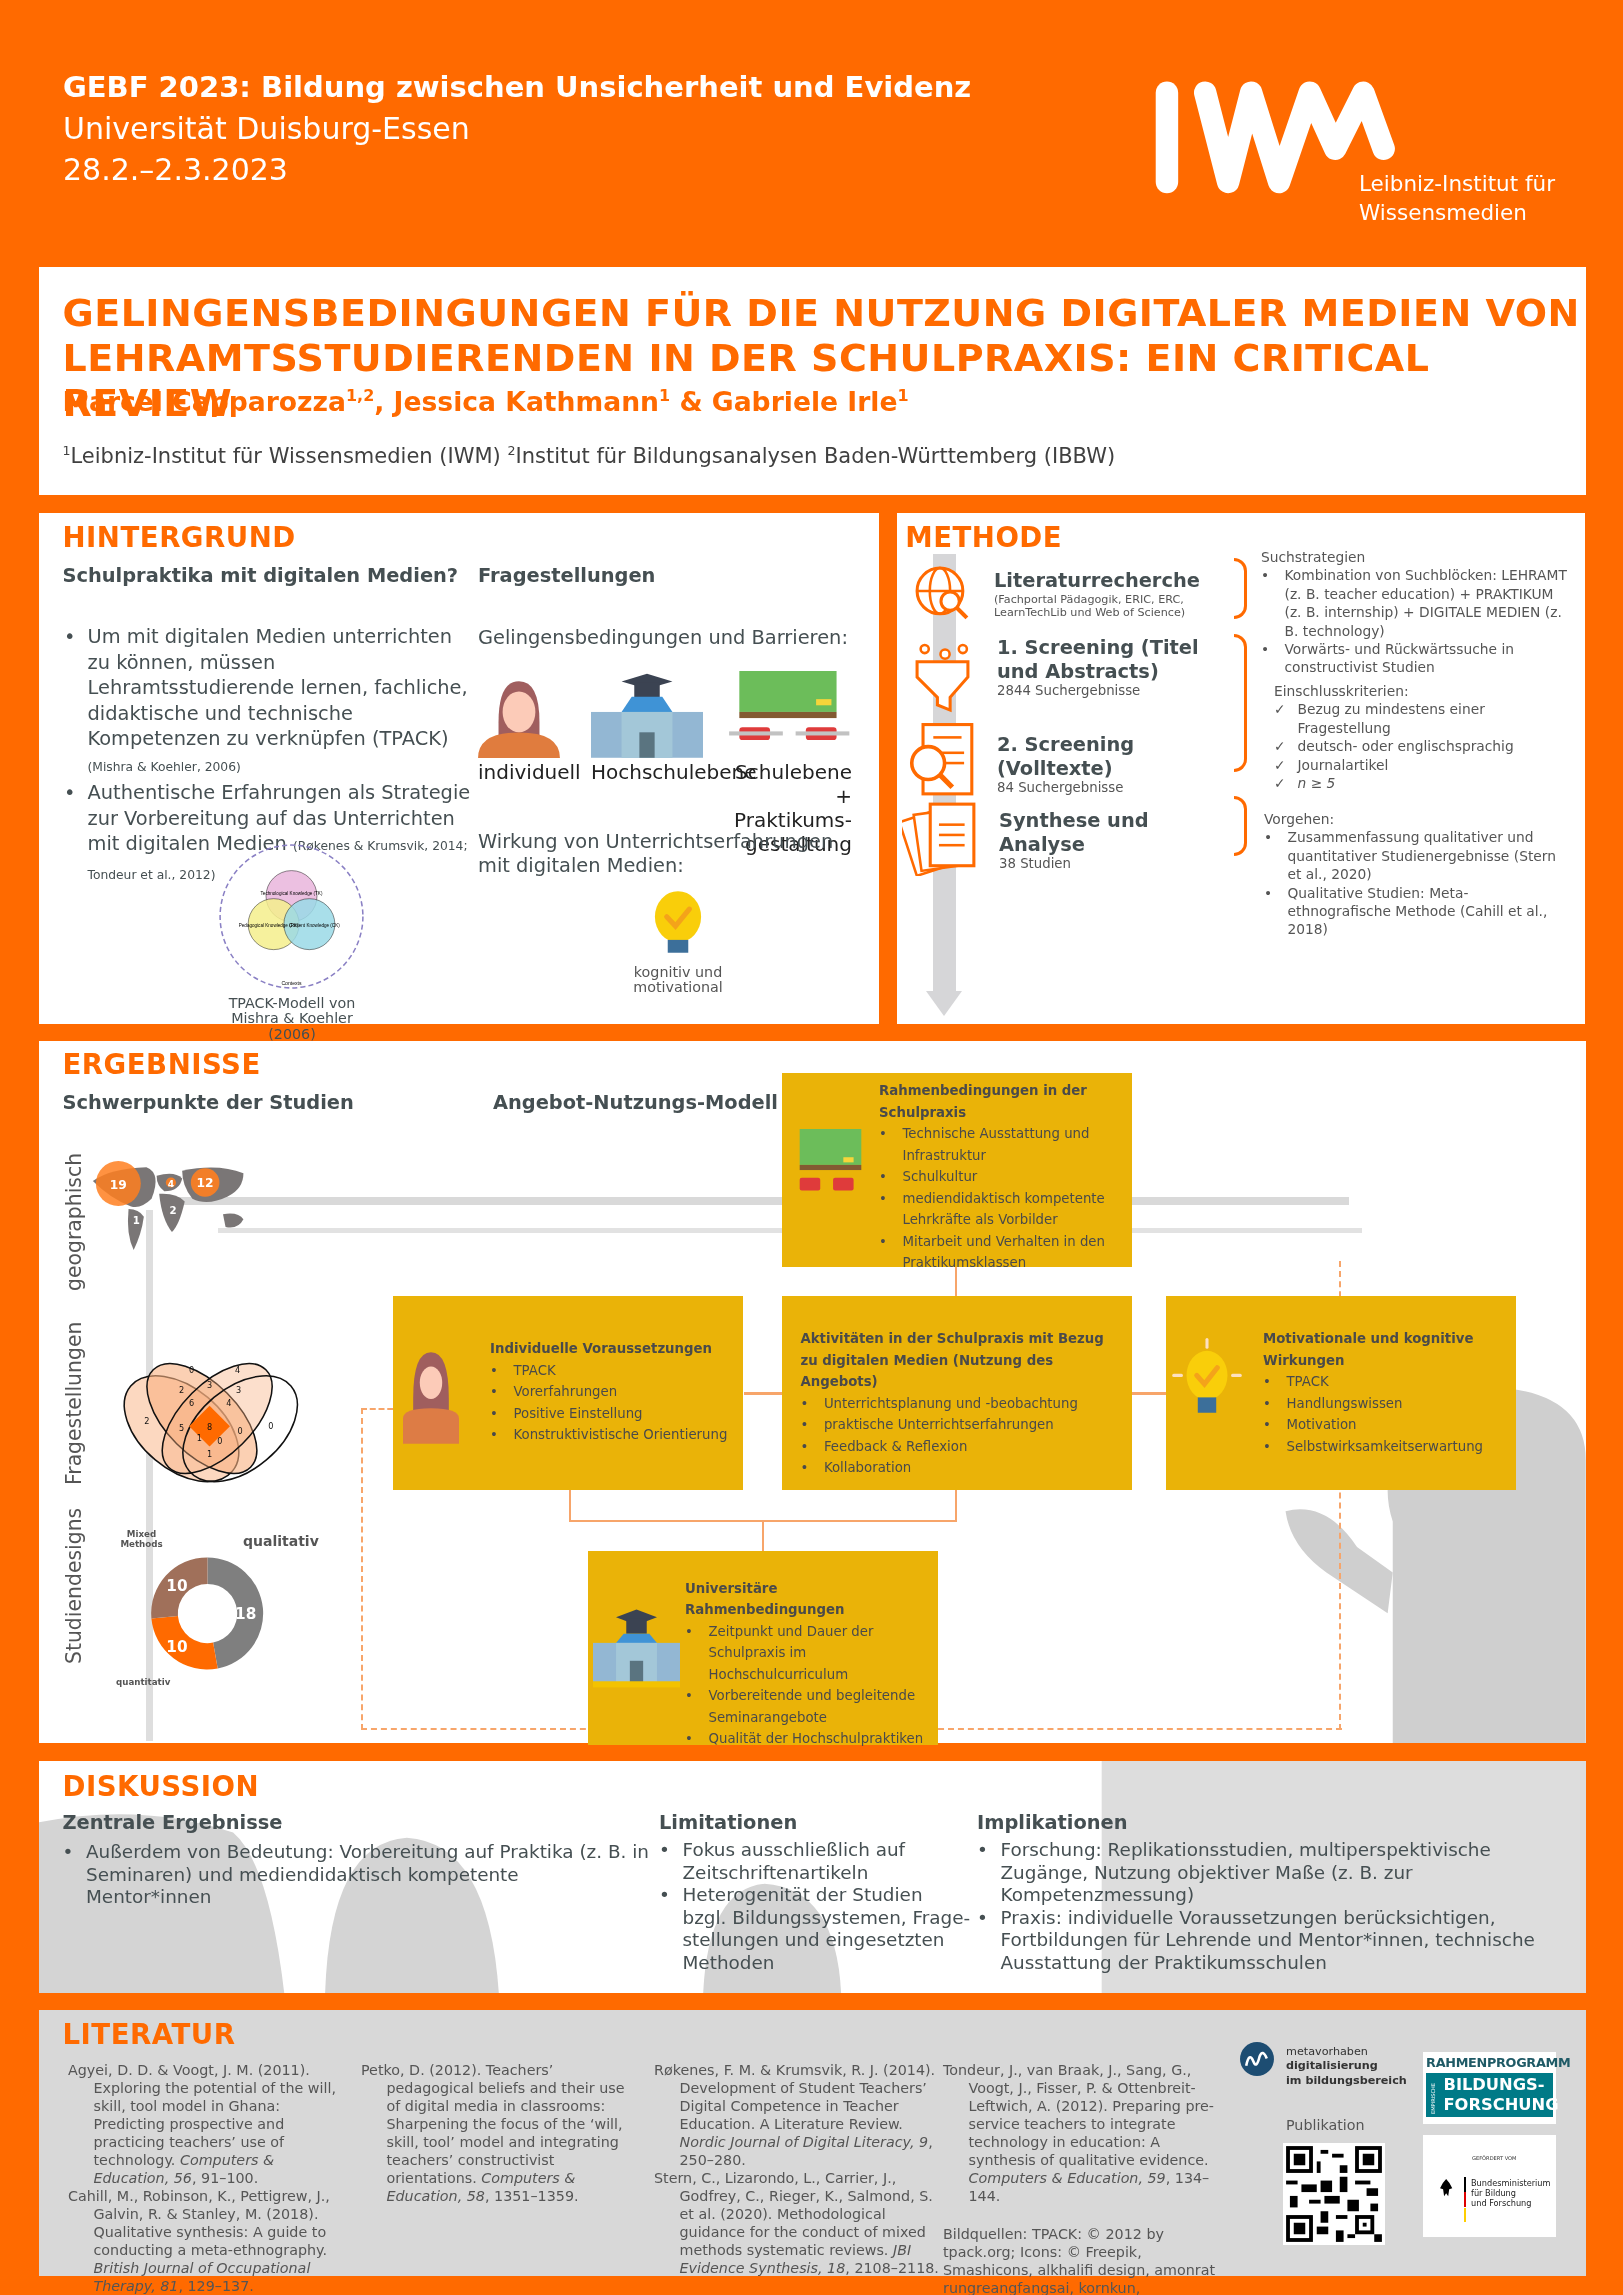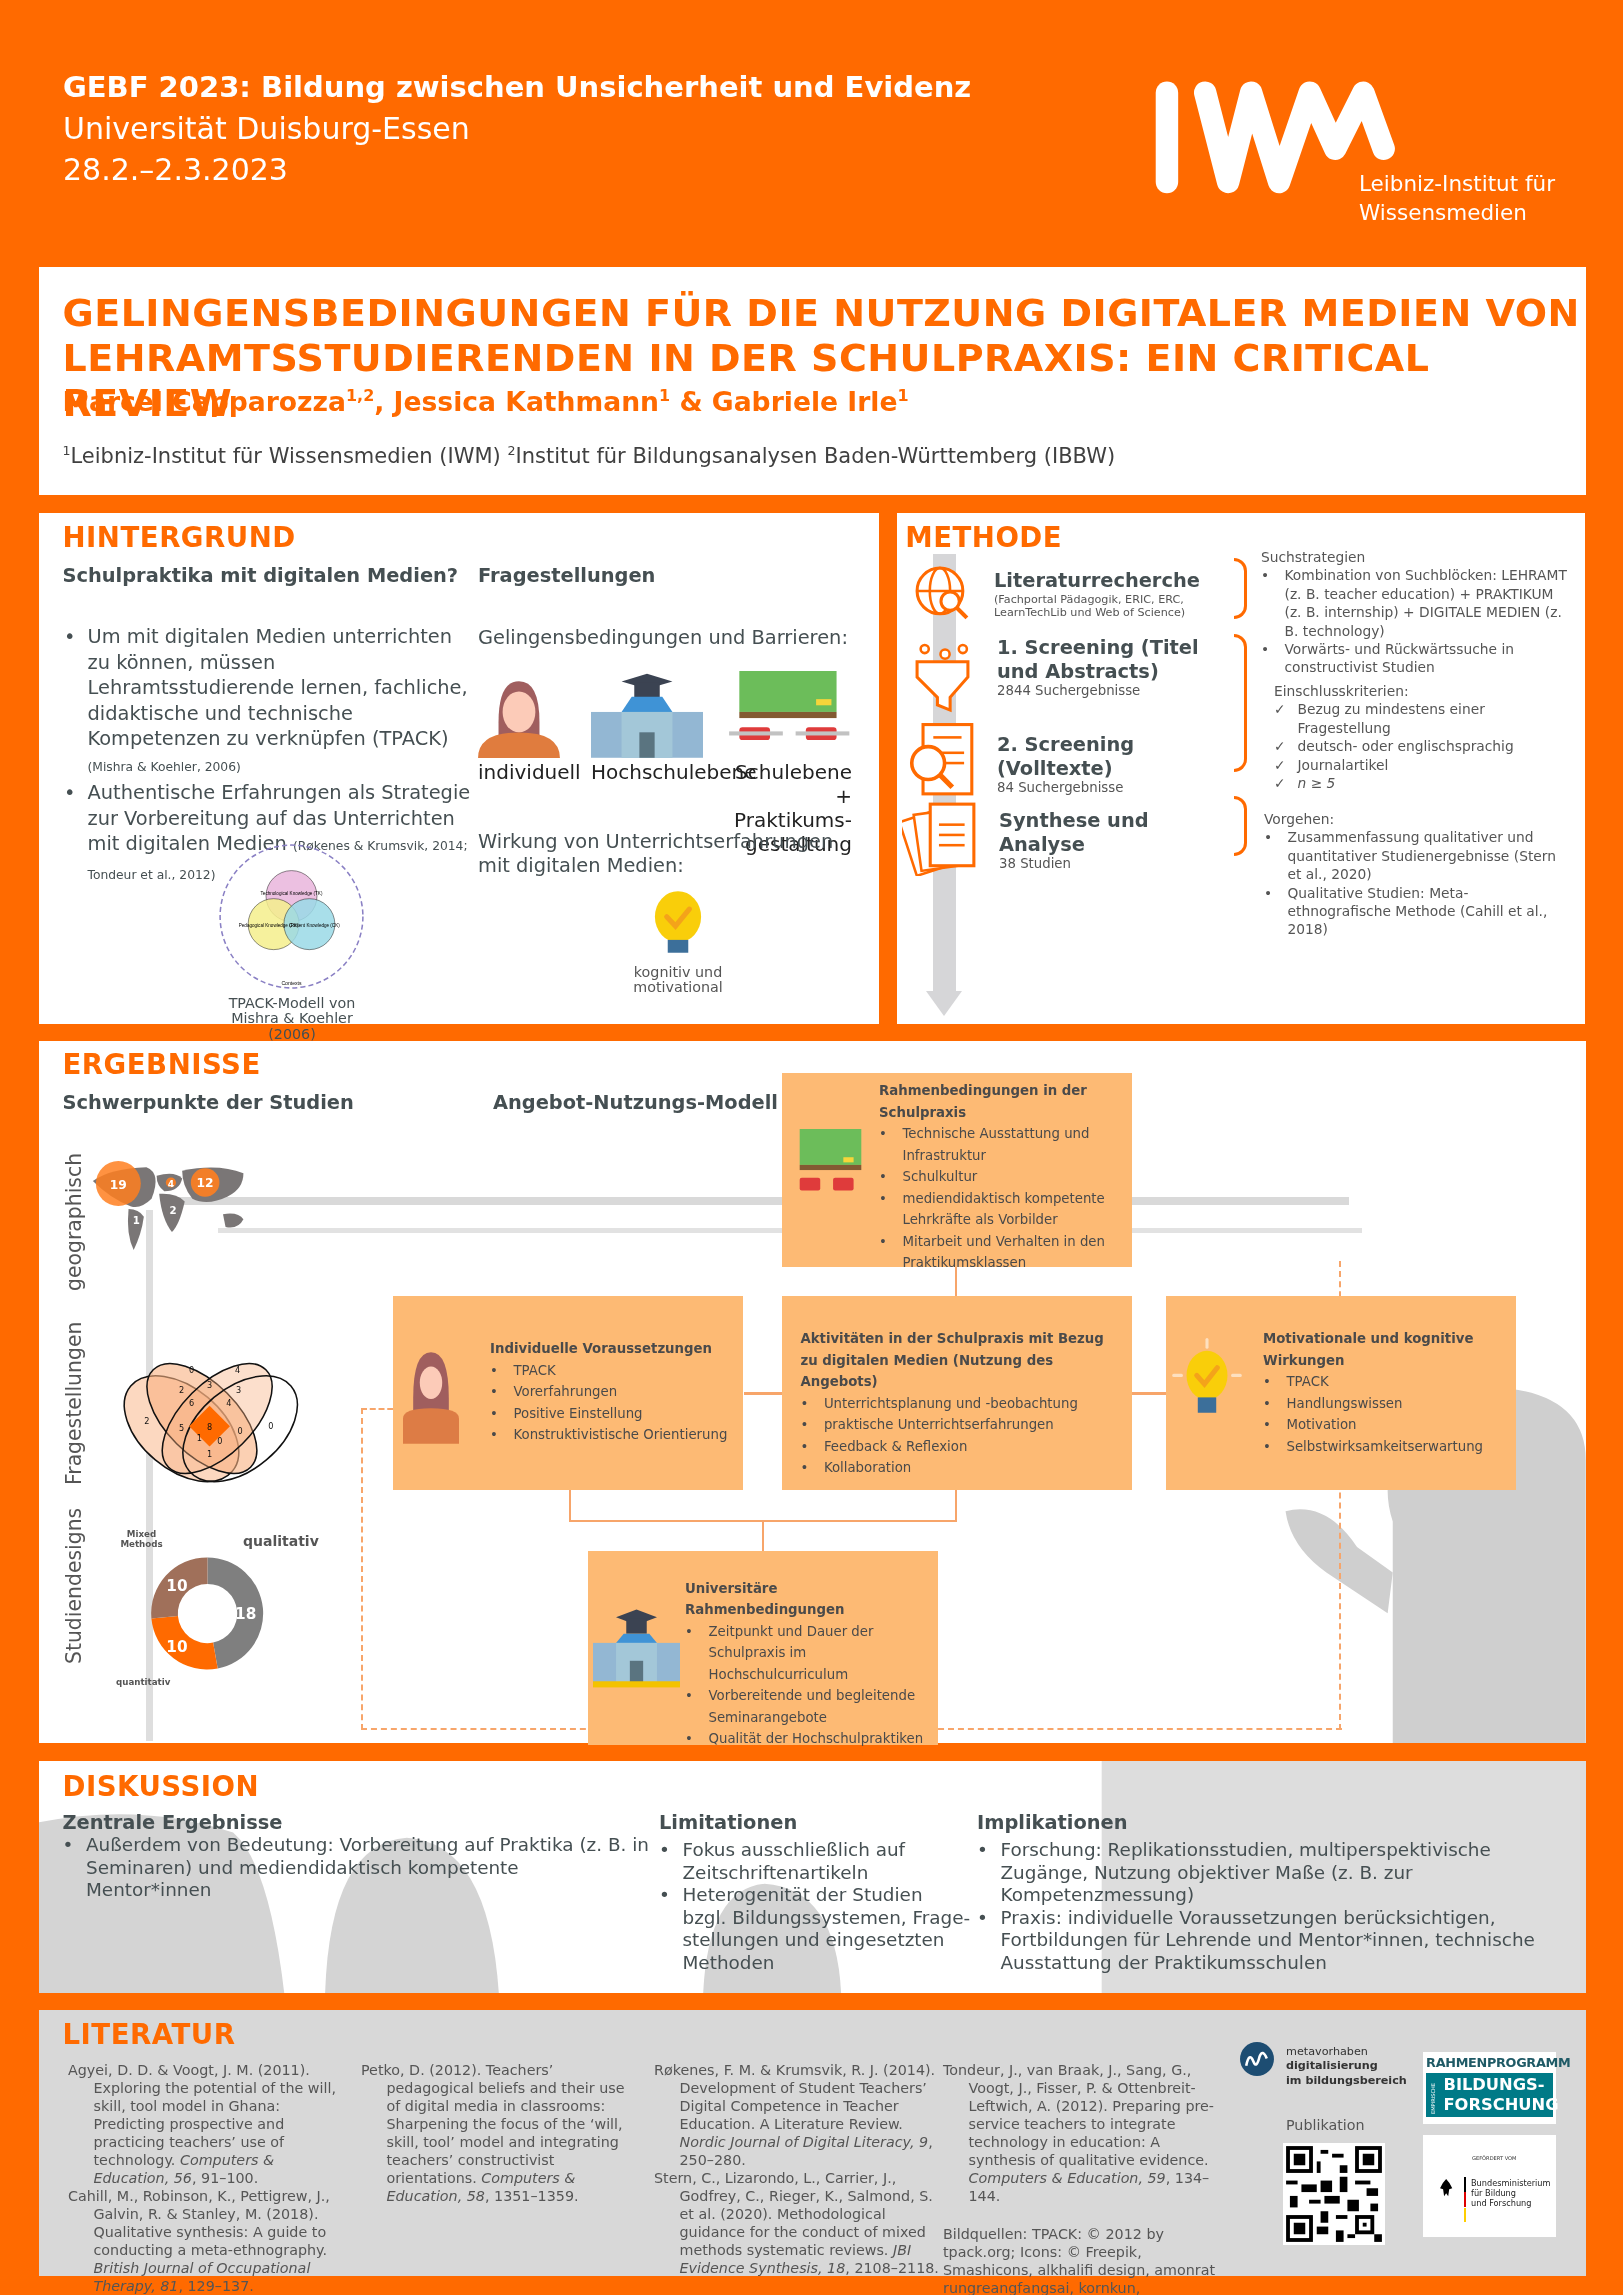--- a/index.html
+++ b/index.html
@@ -24,21 +24,21 @@
 ul.b li{position:relative;padding-left:23.5px}
 ul.b li:before{content:"•";position:absolute;left:0}
 .cite{font-size:12.3px}
 .lvl{text-align:right;font-size:20px;color:#222}
 .meth-item .t{font-size:19.4px;font-weight:bold;color:#454f52;line-height:23.5px}
 .meth-item .s{font-size:13.3px;color:#555}
 .brace{position:absolute;border:3.1px solid #ff6a00;border-left:none;border-radius:0 15.3px 15.3px 0;width:13.3px}
 .rtxt{font-size:13.8px;line-height:18.4px;color:#555}
 .check li{list-style:none;position:relative;padding-left:23.5px}
 .check li:before{content:"✓";position:absolute;left:0}
-.box{position:absolute;background:#fdba74;color:#4a4a4a}
+.box{position:absolute;background:#eab308;color:#4a4a4a}
 .box .bt{font-size:13.3px;font-weight:bold;line-height:21.5px}
 .box ul li{font-size:13.3px;line-height:21.5px}
 .vlabel{position:absolute;transform:rotate(-90deg);transform-origin:left top;font-size:20.4px;color:#555;white-space:nowrap}
 .disc-bg{left:39px;top:1761px;width:1547px;height:232px;background:#fff}
 .lit-bg{left:39px;top:2010px;width:1547px;height:266px;background:#d8d8d8}
 .lit{font-size:14.3px;line-height:18px;color:#555}
 .lit p{padding-left:25.5px;text-indent:-25.5px}
 .qr{background:#fff}
 </style>
 </head>
@@ -407,21 +407,21 @@
 
 <div class="abs disc-bg">
   <svg class="abs" style="left:0;top:0" width="1547" height="232" viewBox="0 0 3028 454">
       <path d="M0 120 Q200 80 380 140 Q450 200 480 454 L0 454Z" fill="#d4d4d4"></path>
       <path d="M560 454 Q570 160 720 150 Q880 160 900 454Z" fill="#d4d4d4"></path>
       <path d="M1300 454 Q1310 250 1420 240 Q1560 250 1570 454Z" fill="#d4d4d4"></path>
       <path d="M2080 0 L3028 0 L3028 454 L2080 454Z" fill="#d4d4d4" fill-opacity="0.8"></path>
     </svg>
   <div class="abs h2" style="left:23.5px;top:9.2px">DISKUSSION</div>
   <div class="abs" style="left:23.5px;top:50px;width:587px">
-    <div class="h3" style="margin-bottom:0">Zentrale Ergebnisse</div>
+    <div class="h3" style="margin-bottom:7px">Zentrale Ergebnisse</div>
     <ul class="b body38" style="font-size:18.4px;line-height:22.5px">
       <li><span>Außerdem von Bedeutung: Vorbereitung auf Praktika (z. B. in Seminaren) und mediendidaktisch kompetente Mentor*innen</span></li>
     </ul>
   </div>
   <div class="abs" style="left:620px;top:50px;width:312px">
     <div class="h3" style="margin-bottom:5.1px">Limitationen</div>
     <ul class="b body38" style="font-size:18.4px;line-height:22.5px">
       <li>Fokus ausschließlich auf Zeitschriftenartikeln</li>
       <li>Heterogenität der Studien bzgl. Bildungssystemen, Frage-stellungen und eingesetzten Methoden</li>
     </ul>

